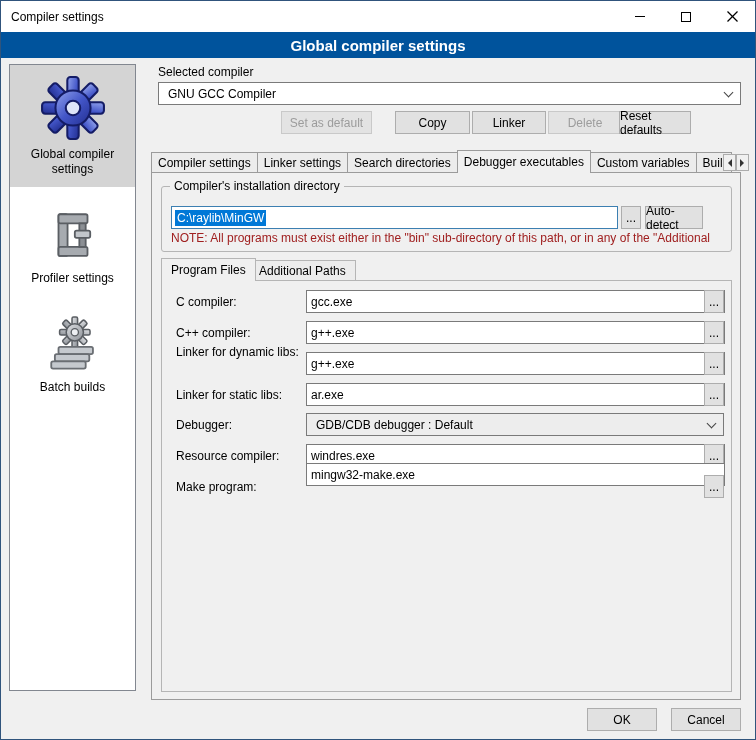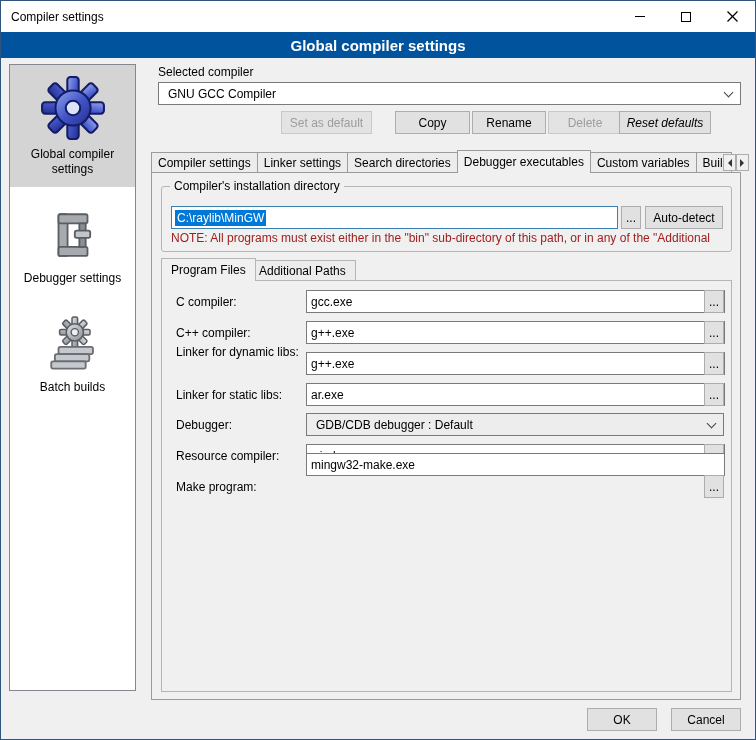--- a/index.html
+++ b/index.html
@@ -84,23 +84,23 @@
   .row-input { left:305px; width:419px; z-index:5; }
   .debugger-combo { position:absolute; left:305px; width:418px; height:23px; background:#EDEDED; z-index:5; }
 
   
   #btnOK { left:586px; top:707px; width:70px; }
   #btnCancel { left:670px; top:707px; width:70px; }
   #btnSetDefault { left:280px; top:110px; width:91px; }
   #btnCopy { left:394px; top:110px; width:75px; }
   #btnRename { left:471px; top:110px; width:74px; }
   #btnDelete { left:547px; top:110px; width:74px; }
-  #btnReset { left:618px; top:110px; width:92px;font-style:italic; }
+  #btnReset { left:618px; top:110px; width:72px; }
   #btnBrowseDir { left:620px; top:205px; width:20px; z-index:4; }
-  #btnAutoDetect { left:644px; top:205px; width:78px; z-index:4; }
+  #btnAutoDetect { left:644px; top:205px; width:58px; z-index:4; }
 </style>
 </head>
 <body>
 
 <div class="window">
 
   <div class="titlebar">
     <span class="title-text">Compiler settings</span>
     <div class="caption-btns">
       <div class="cap-btn">
@@ -145,21 +145,21 @@
     <div class="side-item">
       <svg width="58" height="58" viewBox="0 0 64 64">
         <g fill="#A7ABB0" stroke="#5A5E63" stroke-width="2" stroke-linejoin="round">
           <rect x="16" y="8" width="10" height="46" rx="2"></rect>
           <rect x="16" y="8" width="32" height="10" rx="2"></rect>
           <rect x="16" y="44" width="32" height="10" rx="2"></rect>
           <rect x="39" y="18" width="7" height="26" fill="#8B8F94"></rect>
           <rect x="34" y="26" width="17" height="8" rx="2" fill="#C2C6CB"></rect>
         </g>
       </svg>
-      <span class="side-label">Debugger settings</span>
+      <span class="side-label">Profiler settings</span>
     </div>
 
     <div class="side-item">
       <svg width="58" height="58" viewBox="0 0 64 64">
         <defs>
           <linearGradient id="gg1" x1="0" y1="0" x2="1" y2="1">
             <stop offset="0" stop-color="#DDDFE2"></stop>
               <stop offset="1" stop-color="#8E9298"></stop>
           </linearGradient>
         </defs>
@@ -182,21 +182,21 @@
   </div>
 
   <div class="lbl-sel-comp">Selected compiler</div>
   <div class="combo compiler-combo">
     <span>GNU GCC Compiler</span>
     <span class="chev"></span>
   </div>
 
   <div class="btn disabled" id="btnSetDefault">Set as default</div>
   <div class="btn" id="btnCopy">Copy</div>
-  <div class="btn" id="btnRename">Rename</div>
+  <div class="btn" id="btnRename">Linker</div>
   <div class="btn disabled" id="btnDelete">Delete</div>
   <div class="btn" id="btnReset">Reset defaults</div>
 
   <div class="tabstrip">
     <div class="tab">Compiler settings</div>
     <div class="tab">Linker settings</div>
     <div class="tab">Search directories</div>
     <div class="tab active">Debugger executables</div>
     <div class="tab">Custom variables</div>
     <div class="tab clipped">Build</div>
@@ -244,19 +244,19 @@
   <div class="combo debugger-combo" style="top:412px;">
     <span>GDB/CDB debugger : Default</span>
     <span class="chev"></span>
   </div>
 
   <span class="frow-label" style="top:448px;">Resource compiler:</span>
   <input class="field-input row-input" style="top: 443px;" value="windres.exe">
   <div class="btn browse-btn" style="top:443px;">...</div>
 
   <span class="frow-label" style="top:479px;">Make program:</span>
-  <input class="field-input row-input" style="top: 452px;" value="mingw32-make.exe">
+  <input class="field-input row-input" style="top: 462px;" value="mingw32-make.exe">
   <div class="btn browse-btn" style="top:474px;">...</div>
 
   <div class="btn" id="btnOK">OK</div>
   <div class="btn" id="btnCancel">Cancel</div>
 
 </div>
 
 </body></html>

